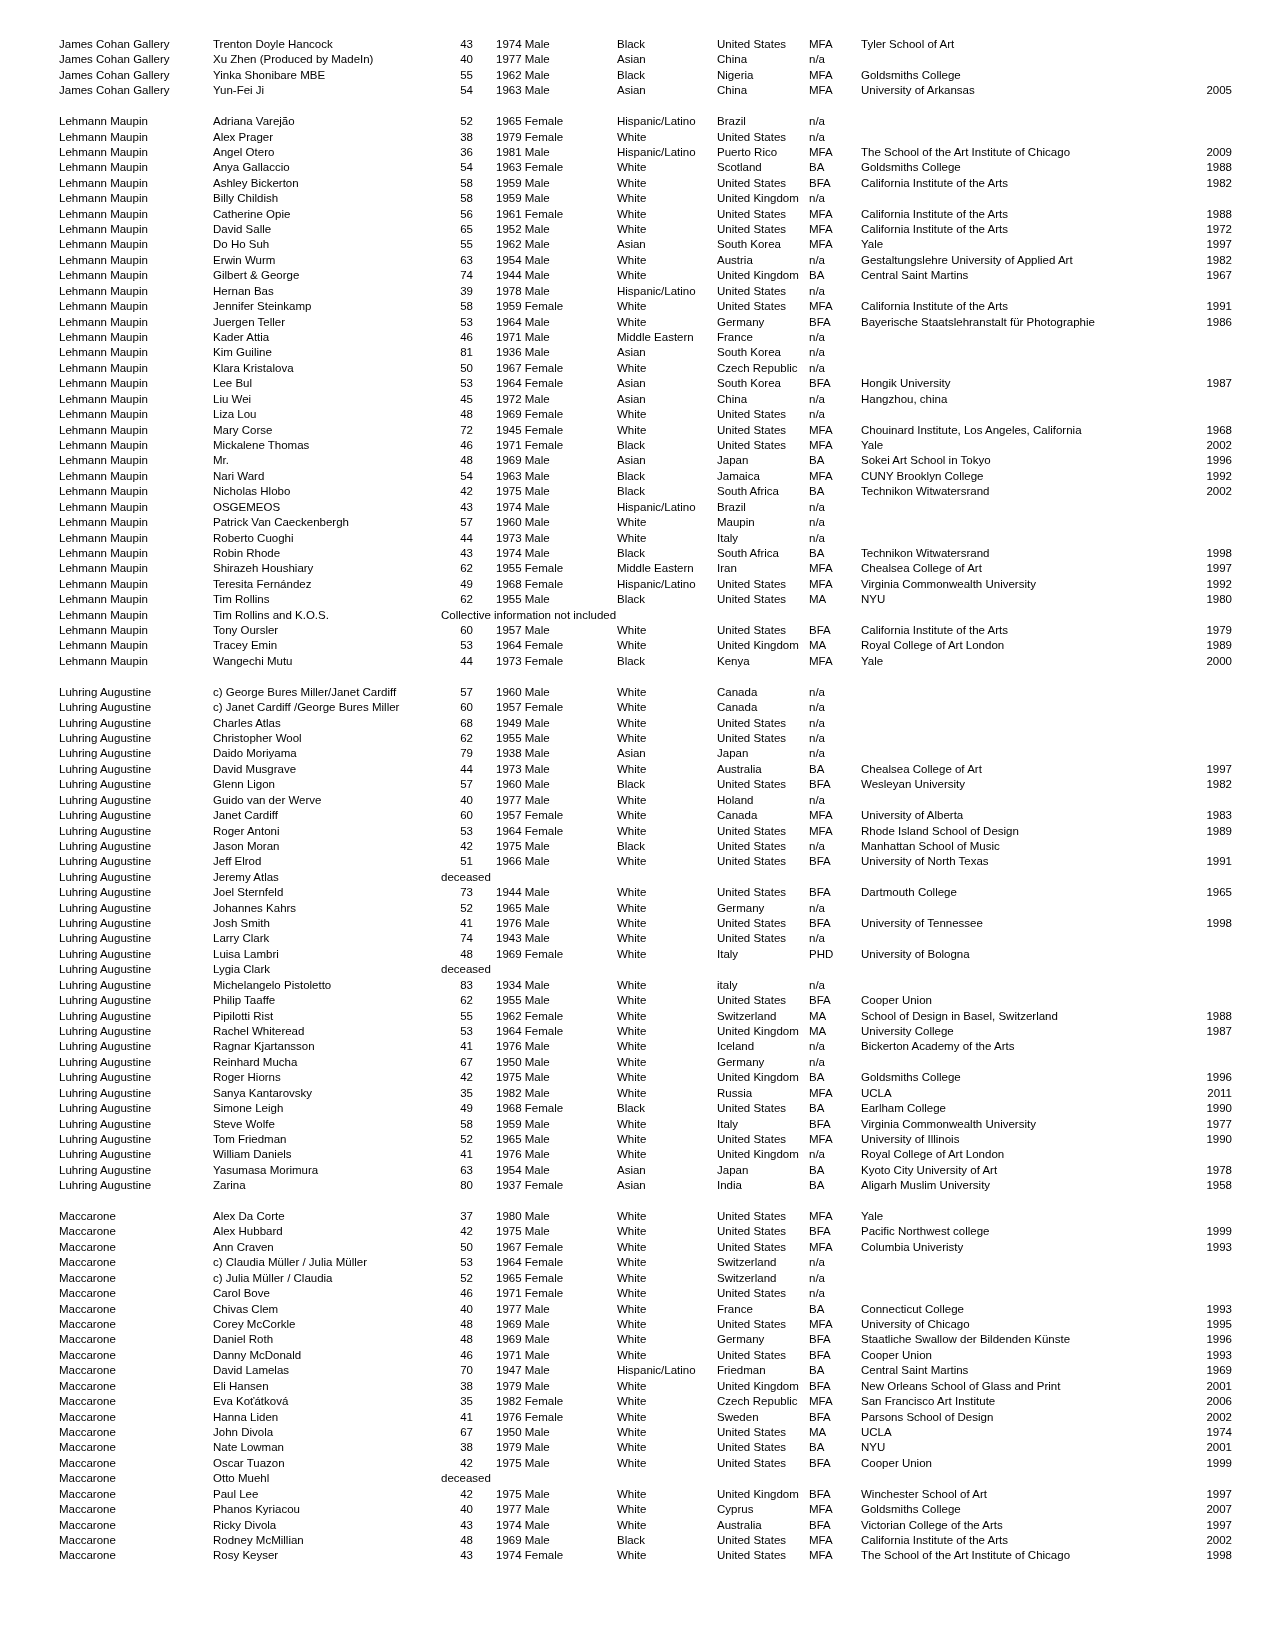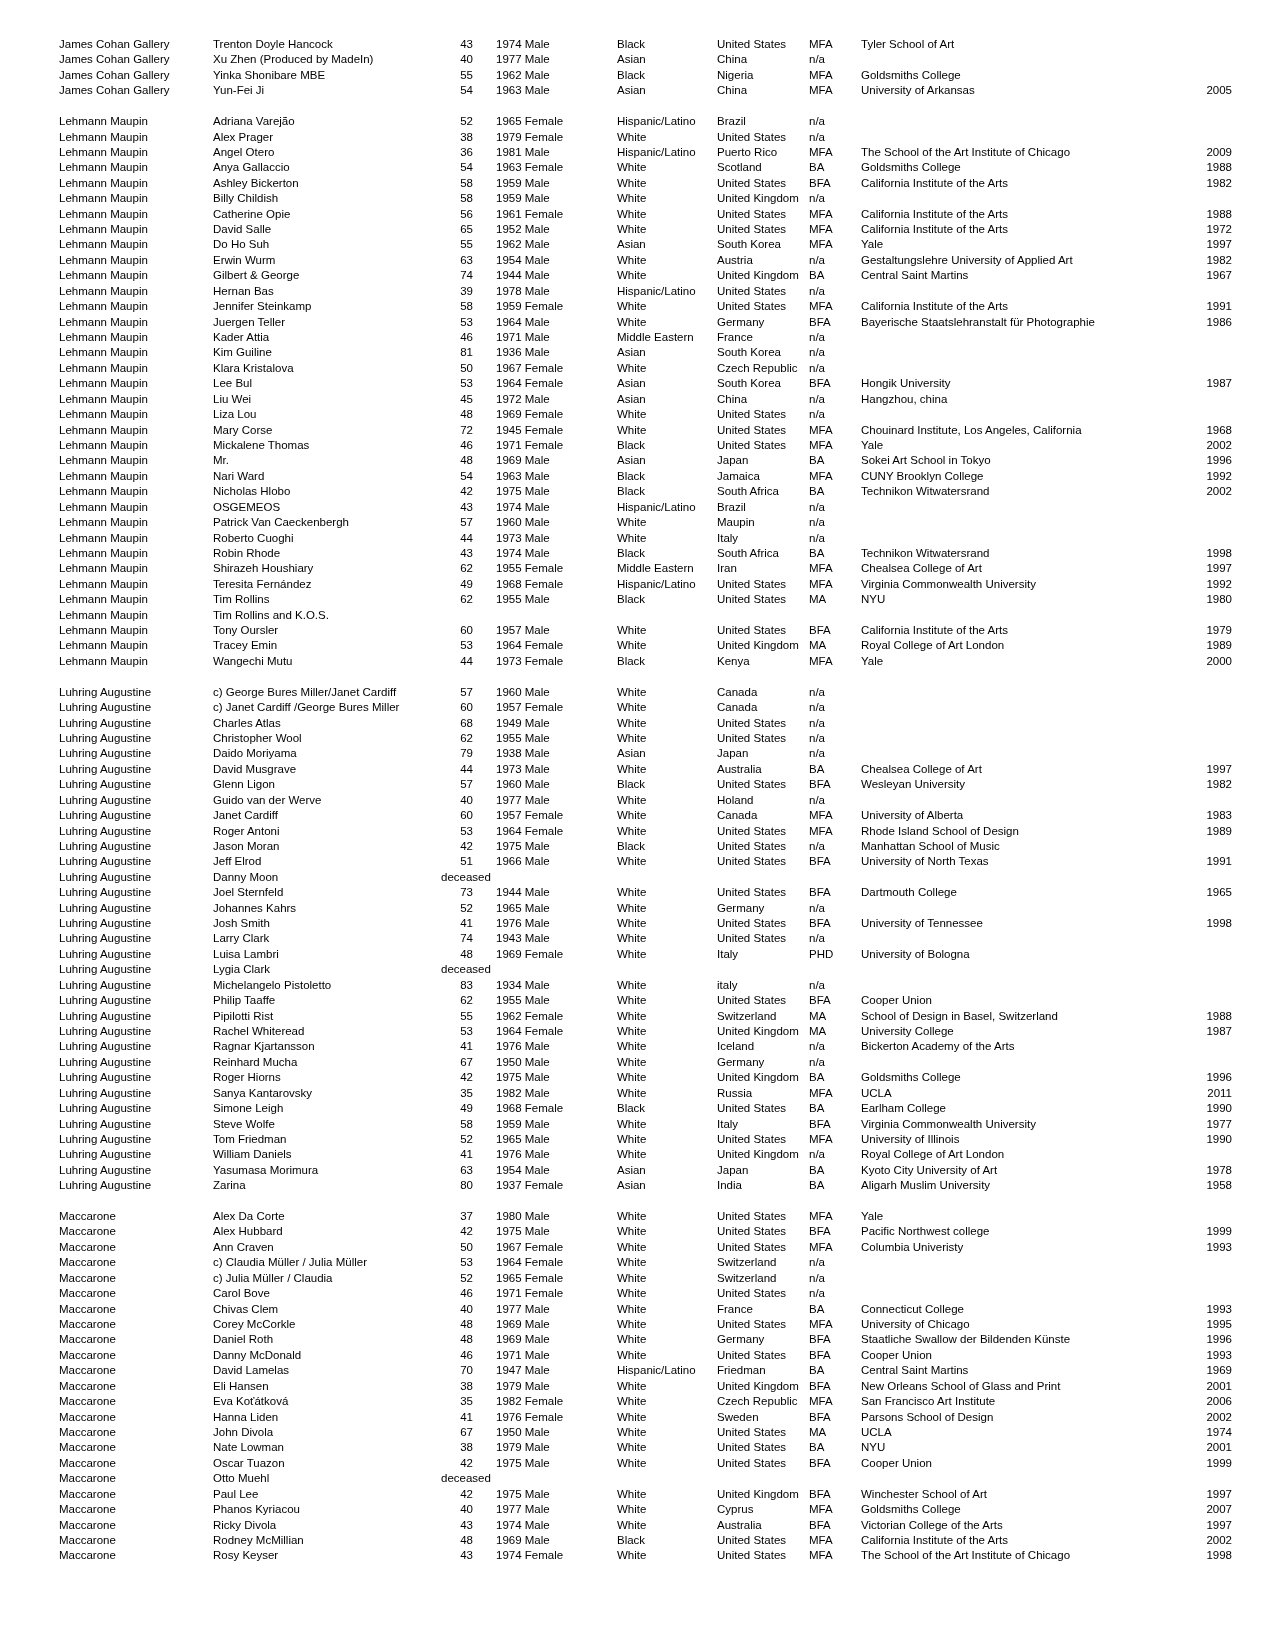--- a/index.html
+++ b/index.html
@@ -506,20 +506,21 @@
       <div class="cell-ethnicity">Black</div>
       <div class="cell-country">United States</div>
       <div class="cell-degree">MA</div>
       <div class="cell-school">NYU</div>
       <div class="cell-gradyear">1980</div>
     </div>
     <div class="row">
       <div class="cell-pad"></div>
       <div class="cell-gallery">Lehmann Maupin</div>
       <div class="cell-artist">Tim Rollins and K.O.S.</div>
+      <div class="cell-note">Collective information not included</div>
     </div>
     <div class="row">
       <div class="cell-pad"></div>
       <div class="cell-gallery">Lehmann Maupin</div>
       <div class="cell-artist">Tony Oursler</div>
       <div class="cell-age">60</div>
       <div class="cell-spacer"></div>
       <div class="cell-yeargender">1957 Male</div>
       <div class="cell-ethnicity">White</div>
       <div class="cell-country">United States</div>
@@ -706,21 +707,21 @@
       <div class="cell-yeargender">1966 Male</div>
       <div class="cell-ethnicity">White</div>
       <div class="cell-country">United States</div>
       <div class="cell-degree">BFA</div>
       <div class="cell-school">University of North Texas</div>
       <div class="cell-gradyear">1991</div>
     </div>
     <div class="row">
       <div class="cell-pad"></div>
       <div class="cell-gallery">Luhring Augustine</div>
-      <div class="cell-artist">Danny Moon</div>
+      <div class="cell-artist">Jeremy Atlas</div>
       <div class="cell-note">deceased</div>
     </div>
     <div class="row">
       <div class="cell-pad"></div>
       <div class="cell-gallery">Luhring Augustine</div>
       <div class="cell-artist">Joel Sternfeld</div>
       <div class="cell-age">73</div>
       <div class="cell-spacer"></div>
       <div class="cell-yeargender">1944 Male</div>
       <div class="cell-ethnicity">White</div>

